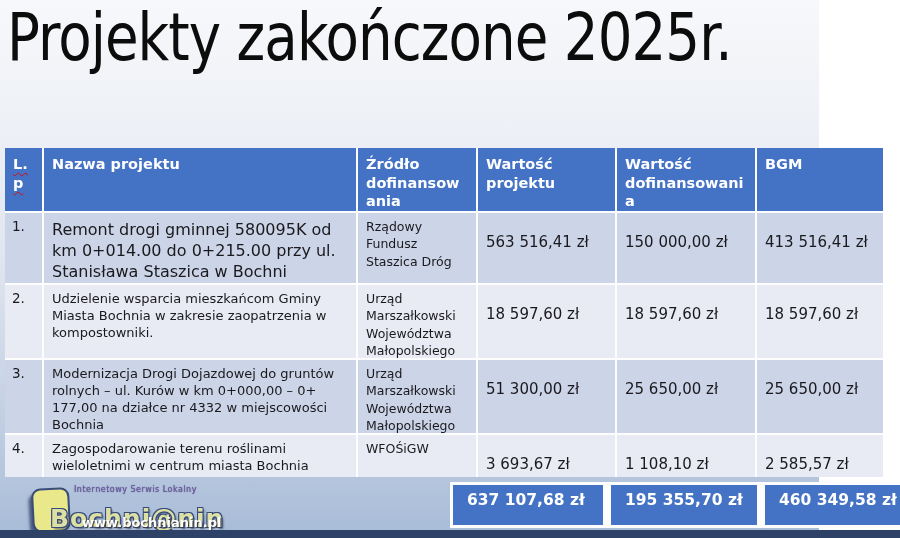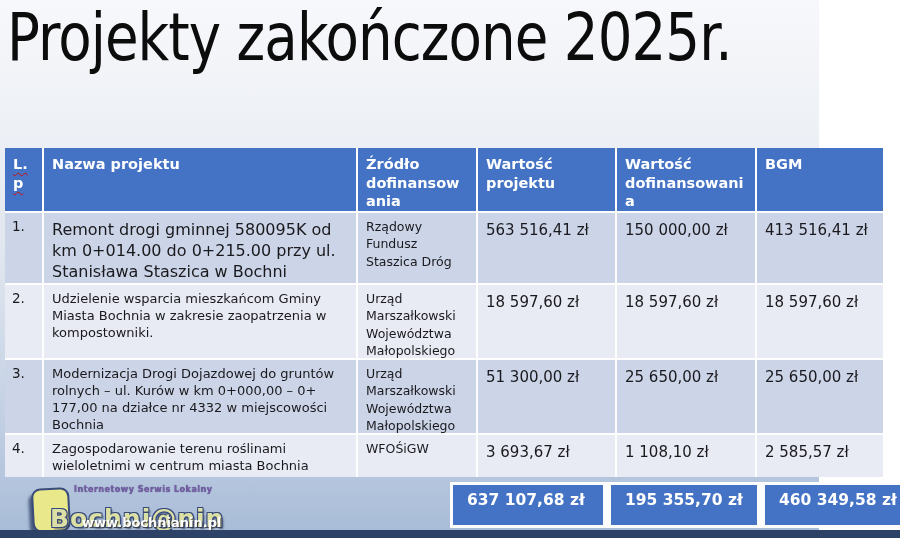--- a/index.html
+++ b/index.html
@@ -32,21 +32,21 @@
     font-size:14.5px; line-height:1.28; padding:7px 8px;
     overflow-wrap:anywhere;
   }
   .sq { text-decoration:underline wavy #cc1111 1px; text-underline-offset:3px; }
   .td { color:#1a1a1e; padding:5px 8px; font-size:13px; line-height:1.32; }
   .band-a { background:#ccd4e7; }
   .band-b { background:#e9ebf4; }
   .td-lp { font-size:13.5px; padding-left:7px; }
   .td-name-big { font-size:16px; line-height:1.32; padding-top:6px; }
   .td-src { font-size:12.5px; line-height:1.38; }
-  .td-val { font-size:15px; padding-top:8px; white-space:nowrap; }
+  .td-val { font-size:15px; padding-top:20px; white-space:nowrap; }
 
   
   .totals {
     position:absolute; left:450px; top:482px;
     display:grid; grid-template-columns:150px 146px 137px;
     gap:8px; padding:3px; background:#fdfdfe;
   }
   .totals .cell {
     height:40px; background:#4472c4; color:#fff; font-weight:bold;
     font-size:15.5px; padding:6px 4px 0 14px; white-space:nowrap;
@@ -60,21 +60,21 @@
 
   
   .logo { position:absolute; left:24px; top:484px; width:200px; height:52px; }
   .logo-phone {
     position:absolute; left:8px; top:4px; width:38px; height:44px;
     background:#e9e98c; border:2px solid #3a4c7a; border-radius:9px;
     transform:rotate(-3deg);
     box-shadow:-3px 4px 3px rgba(42,60,96,.75);
   }
   .logo-tagline {
-    position:absolute; left:50px; top:1px; font-size:8px; font-weight:bold;
+    position:absolute; left:50px; top:1px; font-size:8px; font-weight:normal;
     color:#7a5ca8; text-shadow:0 0 1px #2f3e66; white-space:nowrap;
     letter-spacing:.5px;
   }
   .logo-name {
     position:absolute; left:26px; top:20px; font-size:25px; font-weight:bold;
     color:#dce0a4; letter-spacing:1px; white-space:nowrap;
     text-shadow:-1px -1px 0 #36497a, 1px -1px 0 #36497a,
                 -1px 1px 0 #36497a, 1px 1px 0 #36497a,
                  2px 2px 2px rgba(30,40,70,.55);
   }

